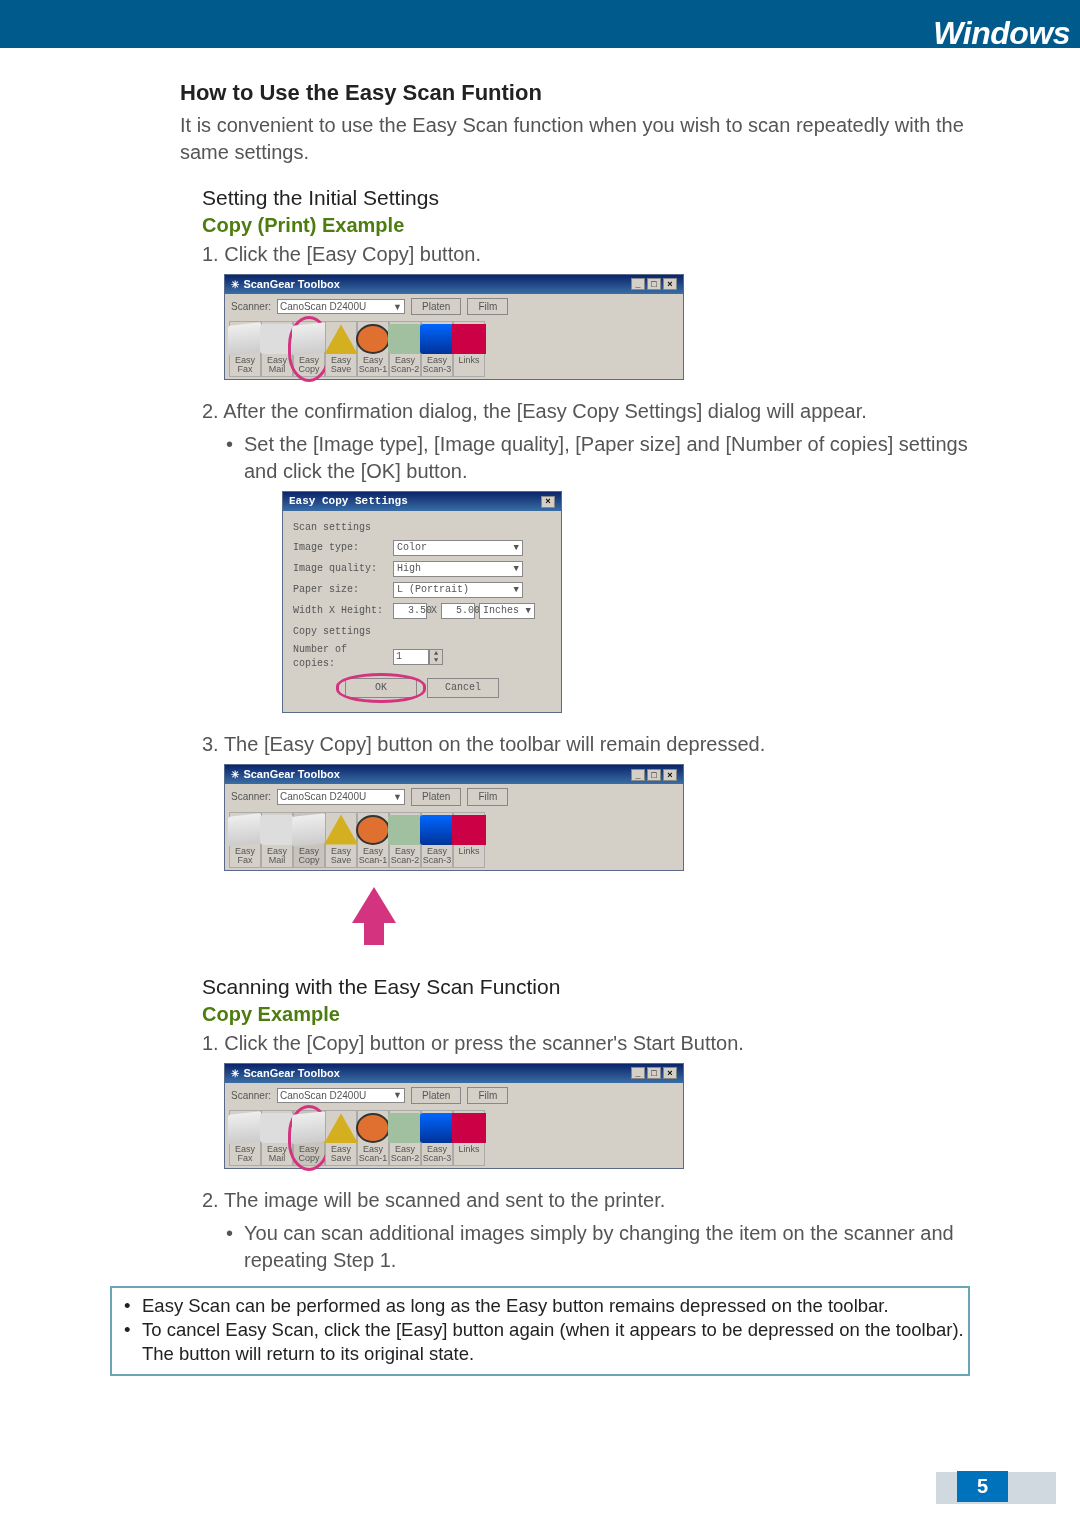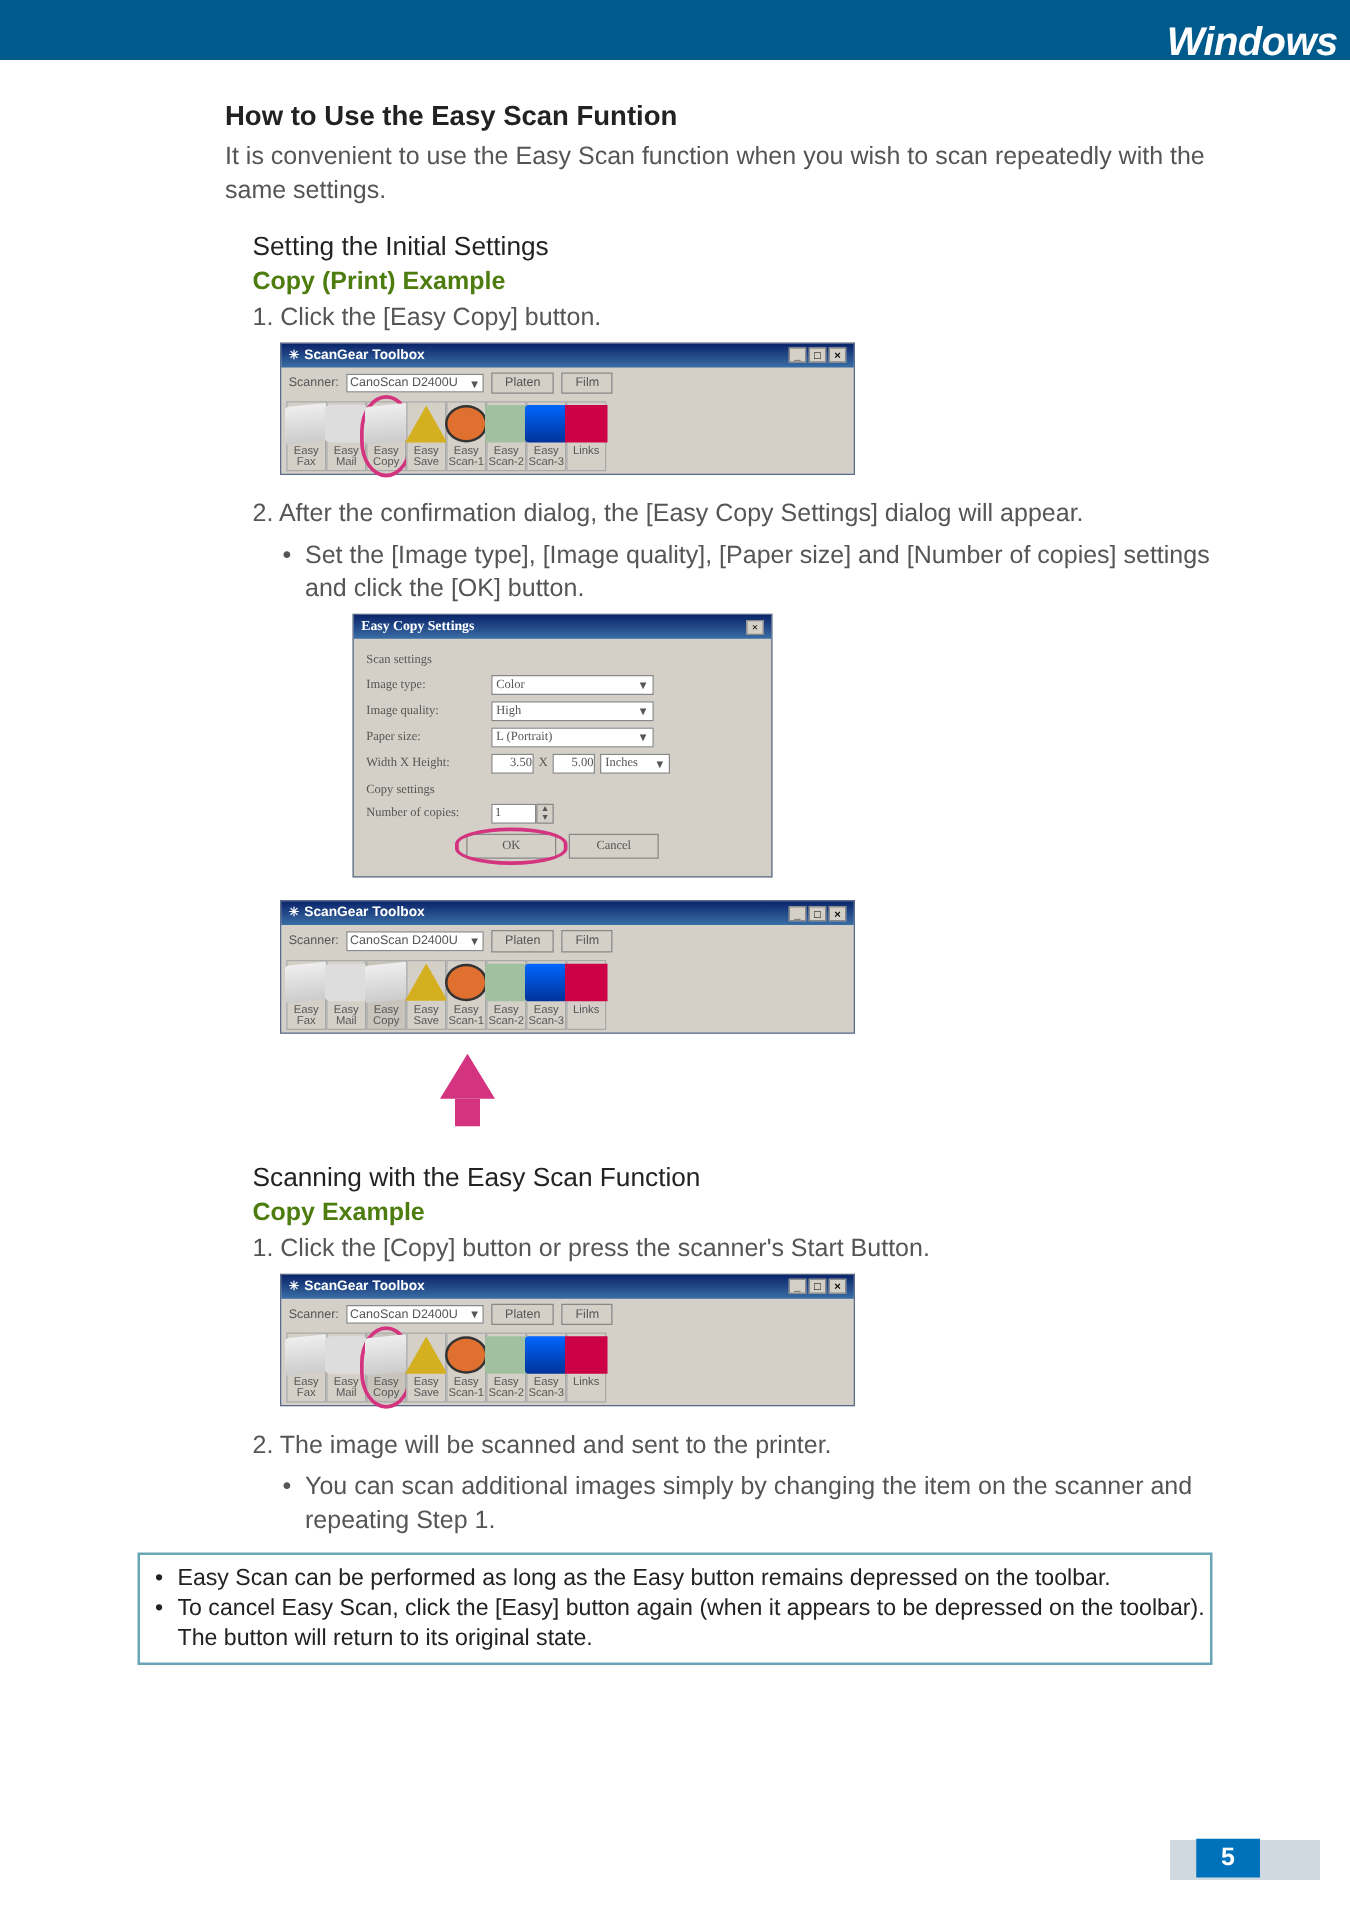--- a/index.html
+++ b/index.html
@@ -85,21 +85,21 @@
     width: 14px; height: 12px; background: #d4d0c8; border: 1px solid #888;
     margin-left: 2px; font-size: 9px; text-align: center; line-height: 10px; color: #000;
   }
   .sg-row1 {
     display: flex; align-items: center; gap: 6px;
     padding: 4px 6px;
   }
   .sg-row1 .lbl { font-size: 10px; }
   .sg-select {
     background: #fff; border: 1px solid #888; padding: 0 2px; font-size: 10px;
-    width: 110px; display:flex; justify-content:space-between; align-items:center;
+    width: 128px; display:flex; justify-content:space-between; align-items:center;
   }
   .sg-select .arr { font-size:9px; }
   .sg-tab {
     border: 1px solid #888; background: #d4d0c8; padding: 1px 10px; font-size:10px;
   }
   .sg-buttons {
     display: flex; padding: 2px 4px 2px 4px;
   }
   .sg-btn {
     width: 32px; height: 56px; border: 1px solid #aaa; margin-right: 0px;
@@ -123,22 +123,22 @@
     pointer-events:none;
   }
   .up-arrow {
     width:0;height:0;border-left:22px solid transparent;border-right:22px solid transparent;
     border-bottom:36px solid #d4347f; margin-left: 150px; margin-top:-2px;
   }
   .up-arrow-stem { width:20px;height:22px;background:#d4347f;margin-left:162px; }
 
   
   .ecs-window {
-    width: 336px; border:1px solid #5a6a8a; background:#d4d0c8;
-    margin: 6px 0 18px 80px; font-family: Liberation Serif, serif; font-size:10px;
+    width: 280px; border:1px solid #5a6a8a; background:#d4d0c8;
+    margin: 6px 0 18px 80px; font-family: Liberation Mono, monospace; font-size:10px;
   }
   .ecs-body { padding: 8px 10px 14px; }
   .ecs-group .grp-lbl { font-size:10px; margin: 2px 0 4px; }
   .ecs-row { display:flex; align-items:center; margin: 5px 0; }
   .ecs-row .flbl { width: 100px; font-size:10px; }
   .ecs-row .fld {
     background:#fff; border:1px solid #888; padding:0 3px; font-size:10px;
     display:flex;justify-content:space-between;align-items:center; height:16px;
   }
   .ecs-row .fld .arr{ font-size:9px; }
@@ -304,20 +304,21 @@
         <div class="ecs-btns">
           <span class="ecs-btn">
             <span class="circle-highlight"></span>
             <span>OK</span>
           </span>
           <span class="ecs-btn">Cancel</span>
         </div>
       </div>
     </div>
 
+    <div class="step">3. The [Easy Copy] button on the toolbar will remain depressed.</div>
 
     <div class="sg-window">
       <div class="sg-title">
           <span style="margin-right:4px;">✳</span>
           <span class="t">ScanGear Toolbox</span>
         <span class="win-btn">_</span>
           <span class="win-btn">□</span>
           <span class="win-btn">×</span>
       </div>
       <div class="sg-row1">

